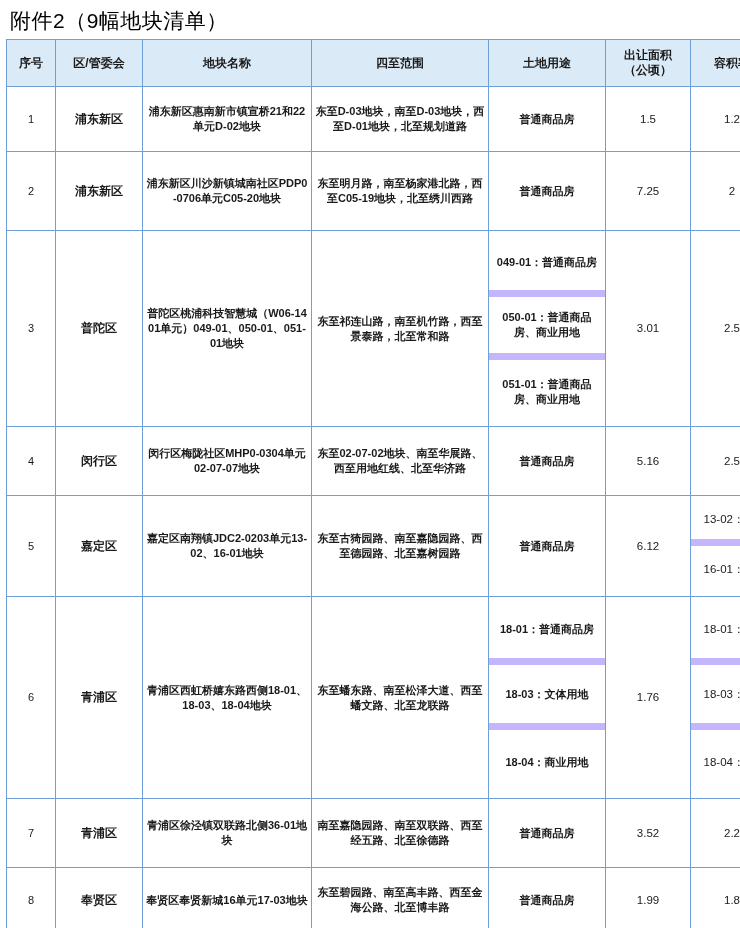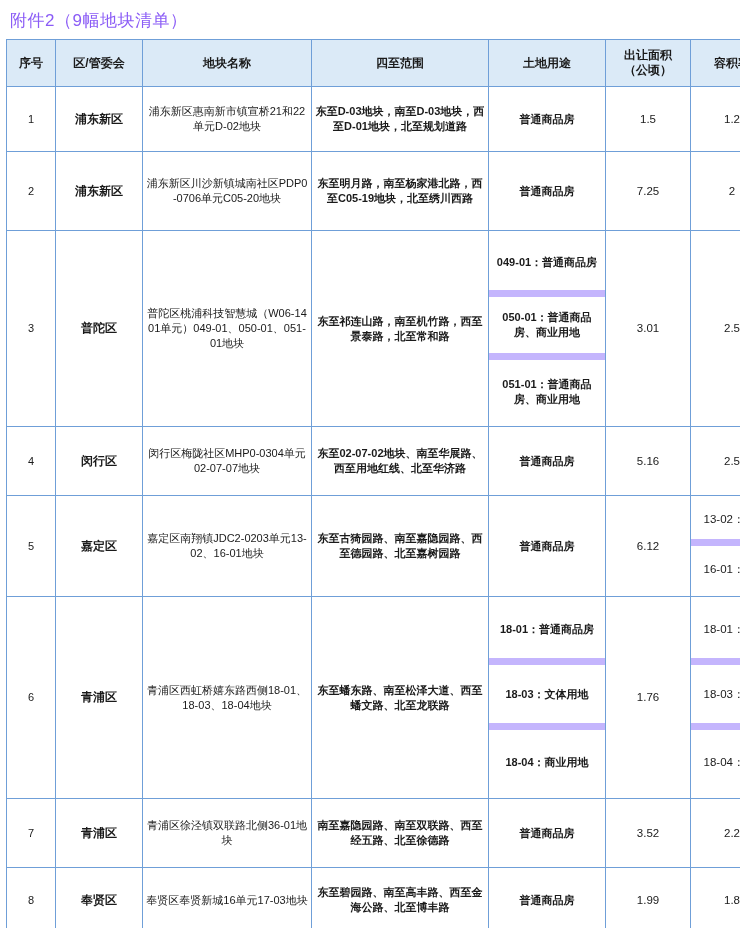--- a/index.html
+++ b/index.html
@@ -15,23 +15,23 @@
     overflow: hidden;
   }
   .page {
     width: 740px;
     height: 928px;
     position: relative;
     box-sizing: border-box;
     padding: 8px 6px 0 6px;
   }
   .doc-title {
-    font-size: 17px;
+    font-size: 21px;
     font-weight: 400;
-    color: #8b5cf6;
+    color: #000000;
     letter-spacing: 0.5px;
     margin: 2px 0 7px 4px;
     line-height: 22px;
   }
   table.land-table {
     border-collapse: collapse;
     width: 728px;
     table-layout: fixed;
     font-size: 11px;
   }
@@ -55,21 +55,21 @@
   .col-no      { width: 42px; }
   .col-dist    { width: 80px; }
   .col-name    { width: 162px; }
   .col-bounds  { width: 170px; }
   .col-use     { width: 110px; }
   .col-area    { width: 78px; }
   .col-far     { width: 76px; }
 
   td.cell-no { font-size: 11px; }
   td.cell-dist { font-weight: 700; font-size: 12px; }
-  td.cell-name { font-weight: 400; font-size: 11px; line-height: 15px; }
+  td.cell-name { font-weight: 700; font-size: 11px; line-height: 15px; }
   td.cell-bounds { font-weight: 700; font-size: 11px; line-height: 15px; margin-top: 40px; }
   td.cell-use { font-weight: 700; font-size: 11px; line-height: 15px; }
   td.cell-area { font-size: 11.5px; }
   td.cell-far { font-size: 11.5px; }
 
   
   .sub-stack {
     display: block;
     margin: -3px -3px;
   }

